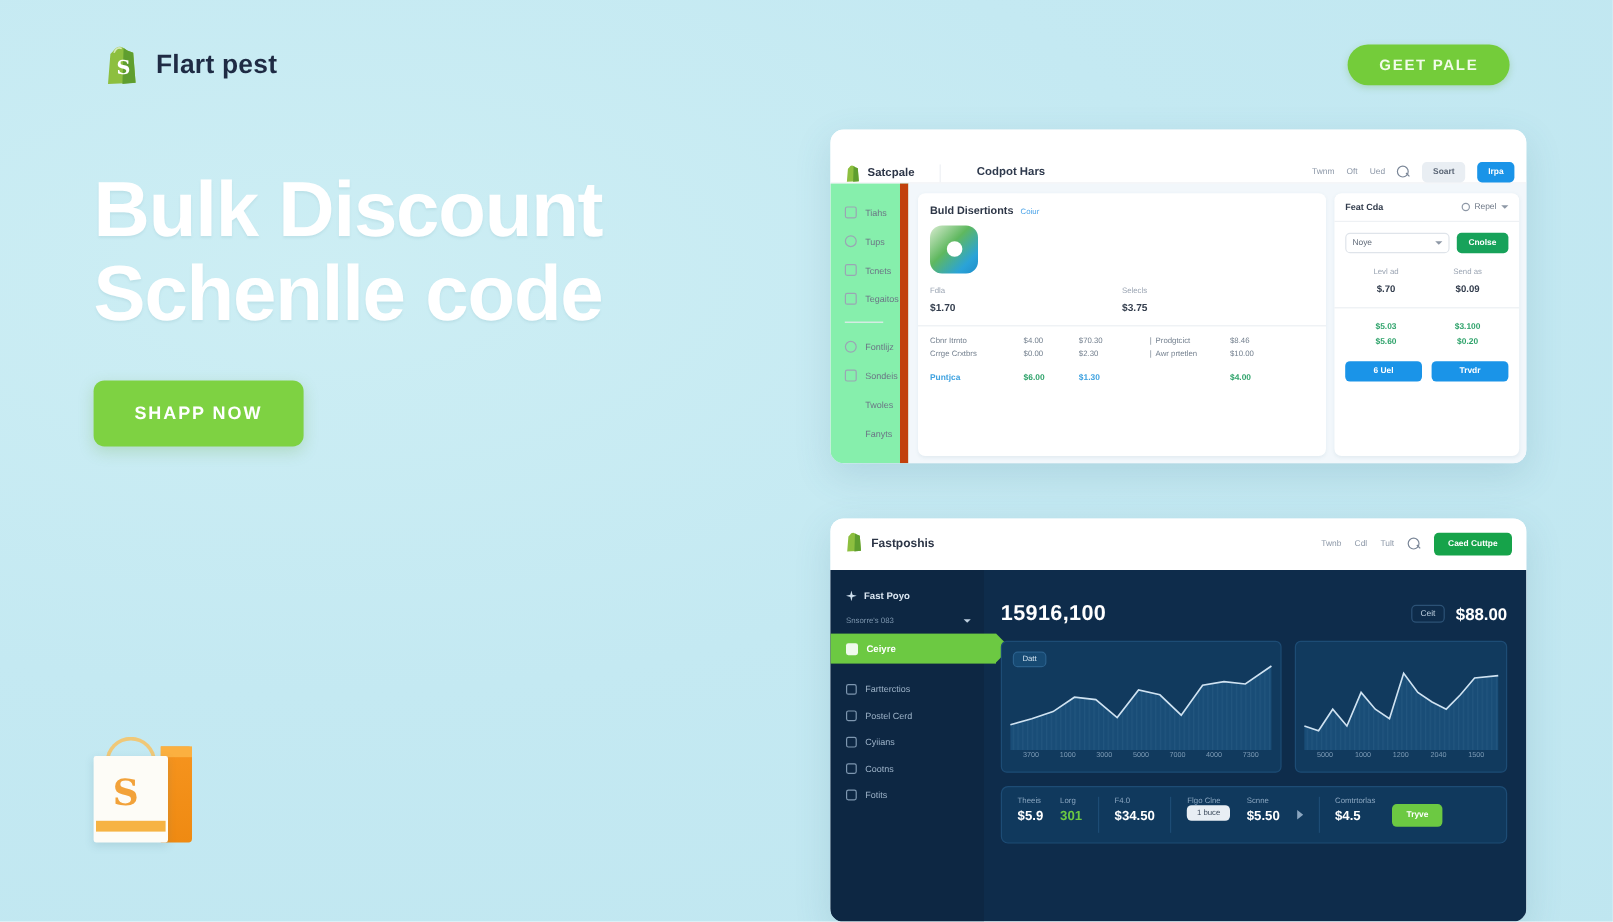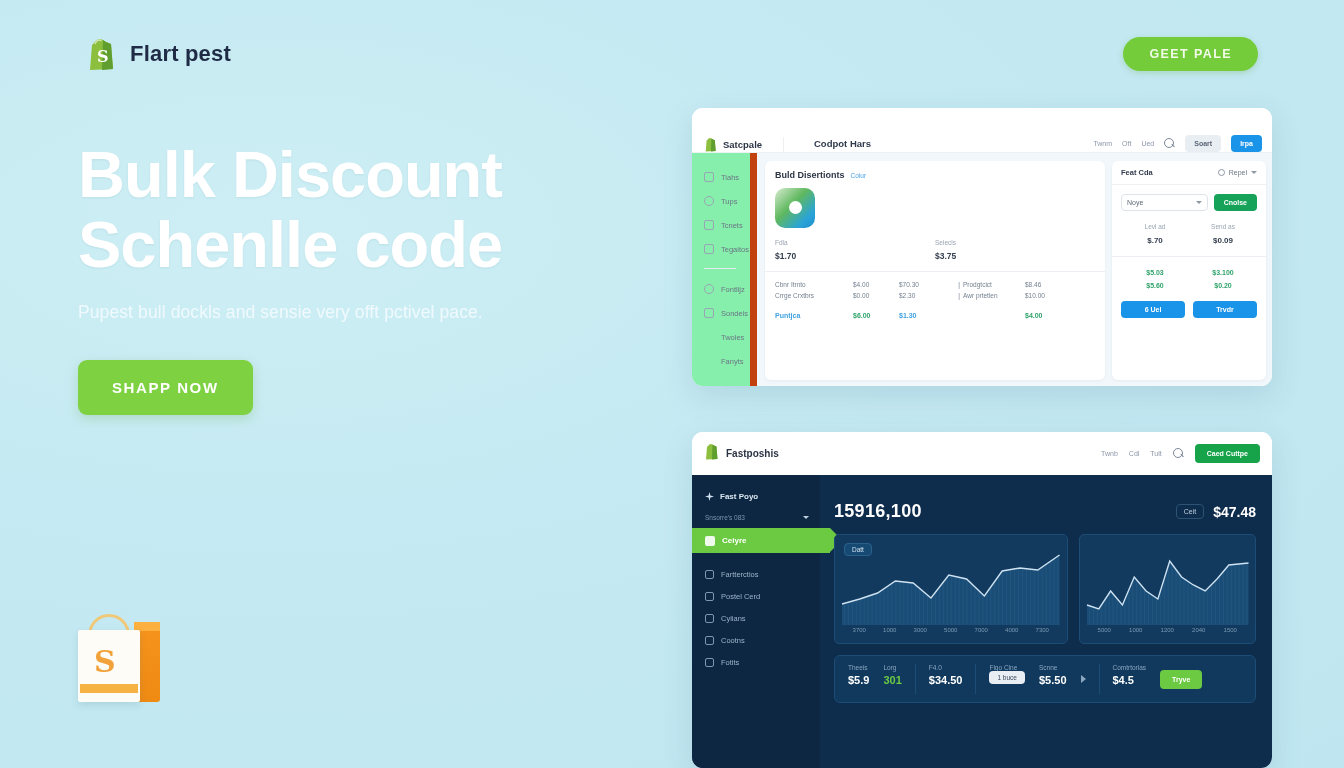--- a/index.html
+++ b/index.html
@@ -252,21 +252,20 @@
     <span class="brand-name">Flart pest</span>
   </div>
   <button class="header-cta">GEET PALE</button>
 </div>
 
 <div class="hero">
   <h1>
     <span class="l1">Bulk Discount</span>
     <span class="l2">Schenlle code</span>
   </h1>
-  <p class="hero-sub">Pupest bull dockls and sensie very offt pctivel pace.</p>
   <button class="hero-cta">SHAPP NOW</button>
 </div>
 
 <div class="bag-illo">
   <span class="bag-handle"></span>
   <span class="bag-side"></span>
   <span class="bag-top"></span>
   <span class="bag-front"></span>
   <span class="bag-s">S</span>
   <span class="bag-band"></span>
@@ -486,21 +485,21 @@
         <span class="ic"></span>
         <span>Fotits</span>
       </div>
     </div>
 
     <div class="c2-main">
       <div class="c2-row2">
         <span class="c2-big">15916,100</span>
         <span class="c2-right2">
           <span class="c2-chip">Ceit</span>
-          <span class="c2-amount">$47.48</span>
+          <span class="c2-amount">$88.00</span>
         </span>
       </div>
 
       <div class="charts">
         <div class="chart-box a">
           <span class="chart-badge">Datt</span>
           <svg class="chart-svg" viewBox="0 0 224 84" preserveAspectRatio="none">
             <defs>
               <pattern id="v1" width="4" height="84" patternUnits="userSpaceOnUse">
                 <rect x="0" y="0" width="1" height="84" fill="#2a5d86" opacity=".5"></rect>

